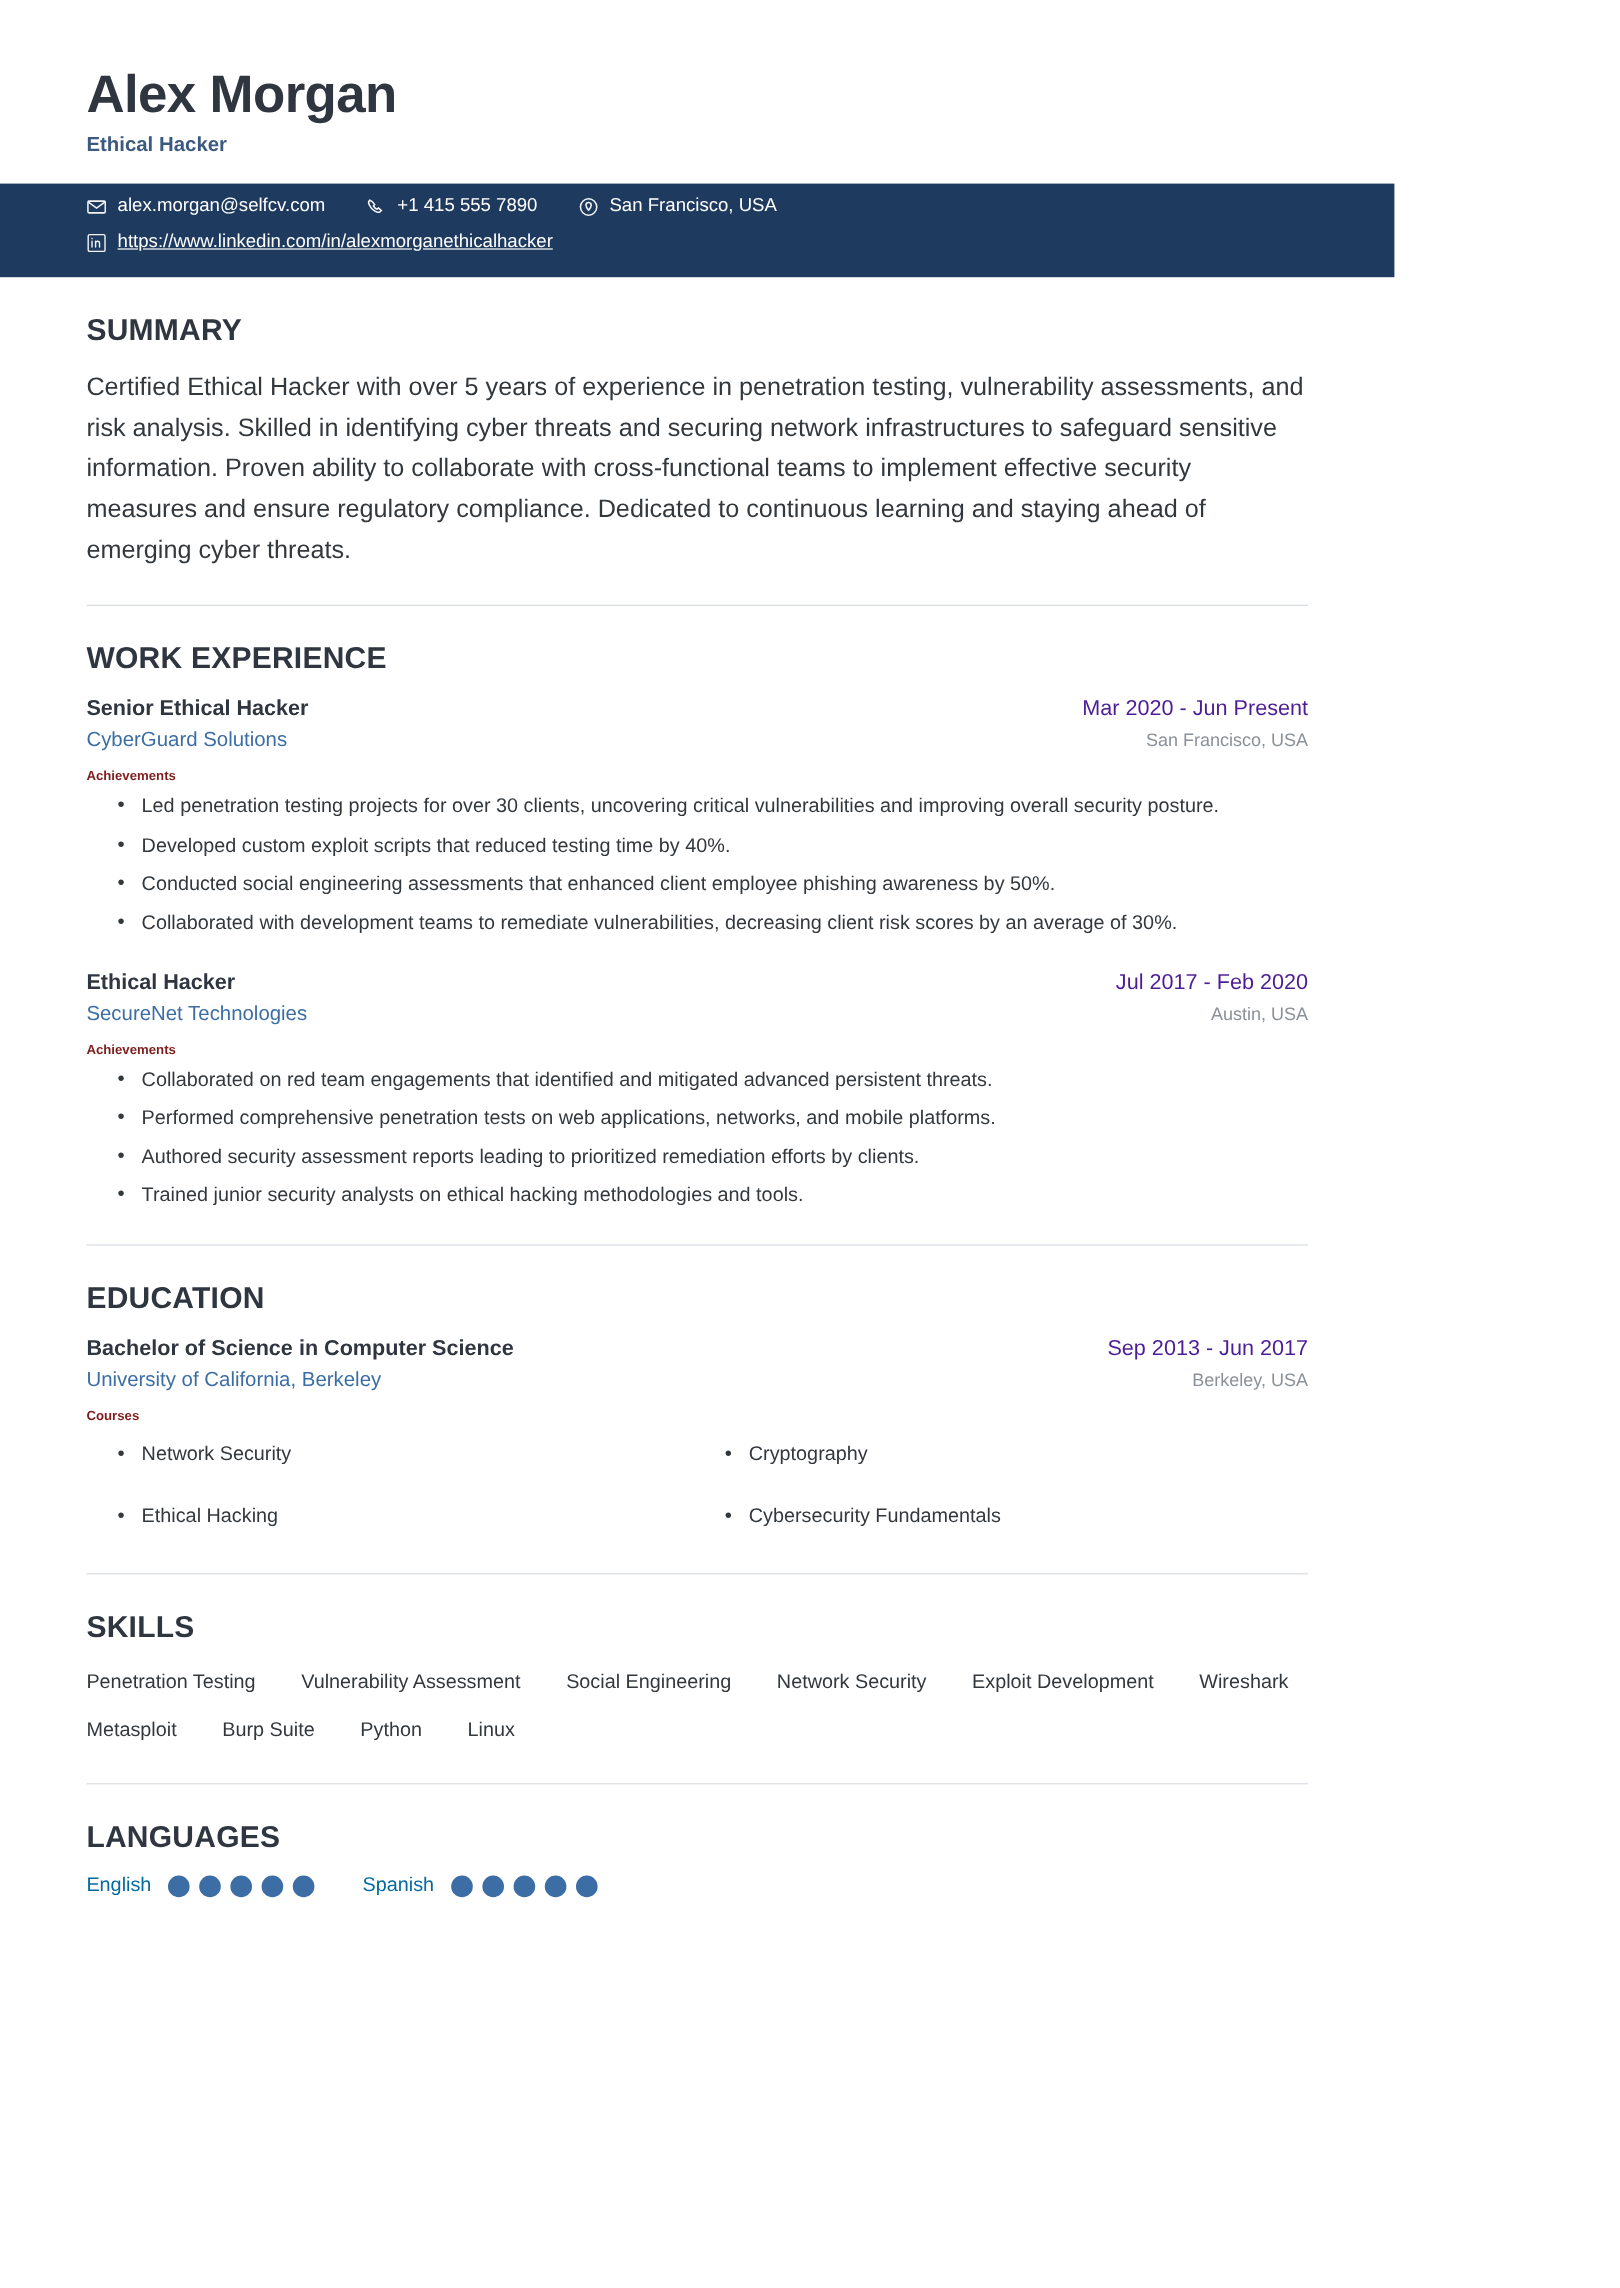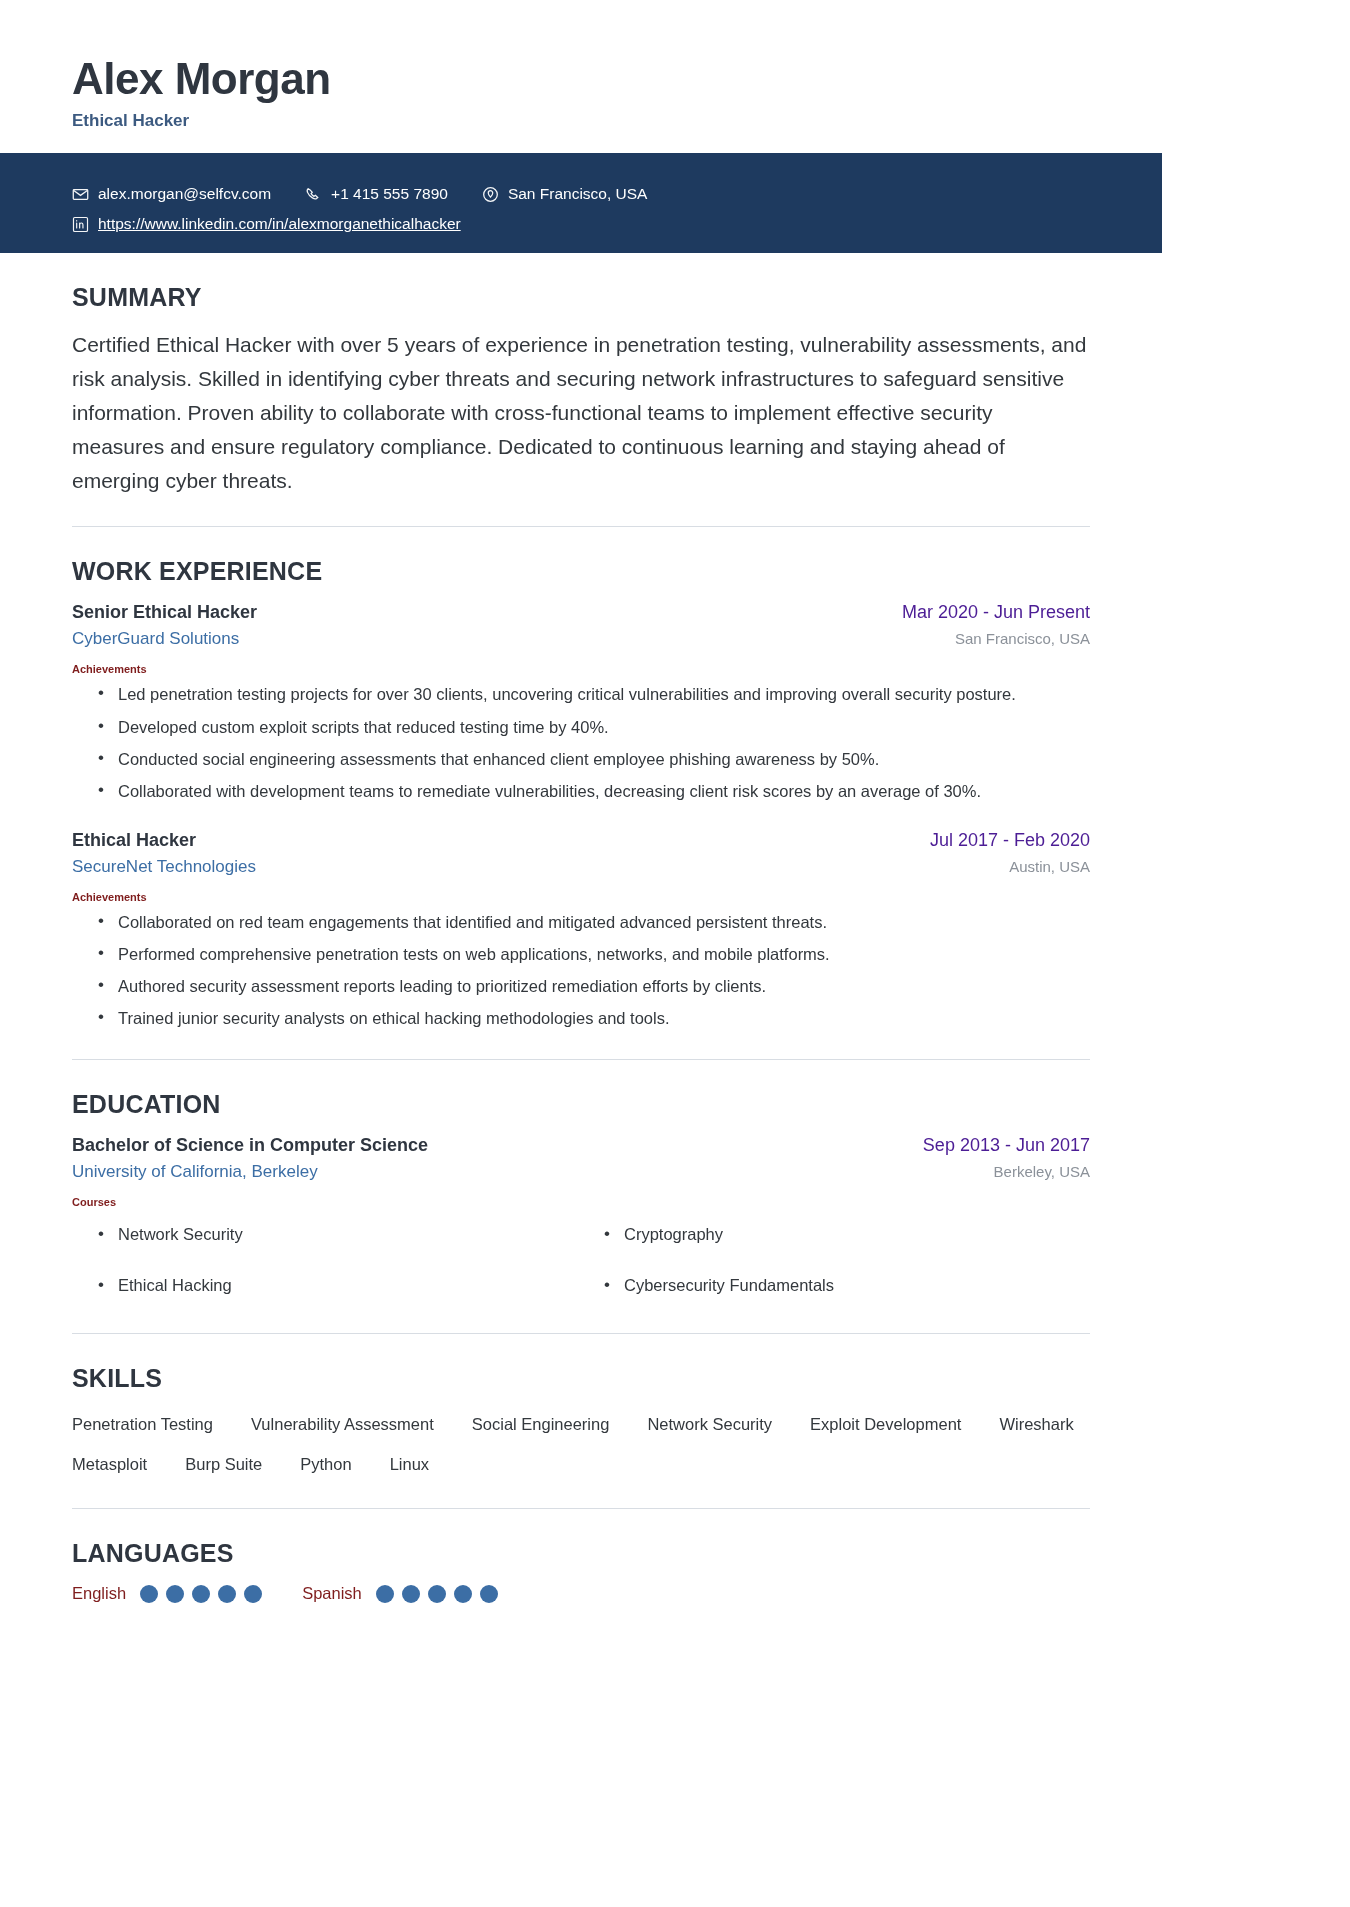--- a/index.html
+++ b/index.html
@@ -36,21 +36,21 @@
   .role {
     font-size: 17px;
     font-weight: bold;
     color: #3c5a80;
     margin: 0;
   }
   
   .contact-bar {
     background: #1e3a5f;
     color: #ffffff;
-    padding: 32px 72px 20px 72px;
+    padding: 10px 72px 20px 72px;
     font-size: 15.5px;
   }
   .contact-row {
     display: flex;
     align-items: center;
     flex-wrap: wrap;
     gap: 6px 34px;
     margin-bottom: 12px;
   }
   .contact-row:last-child { margin-bottom: 0; }
@@ -202,21 +202,21 @@
     flex-wrap: wrap;
     gap: 12px 40px;
   }
   .lang {
     display: flex;
     align-items: center;
     gap: 14px;
   }
   .lang-name {
     font-size: 16.5px;
-    color: #7f1d1d;
+    color: #0369a1;
   }
   .dots { display: flex; gap: 8px; }
   .dot {
     width: 18px;
     height: 18px;
     border-radius: 50%;
     background: #d5dae0;
   }
   .dot.on { background: #3c6ea5; }
 </style>

